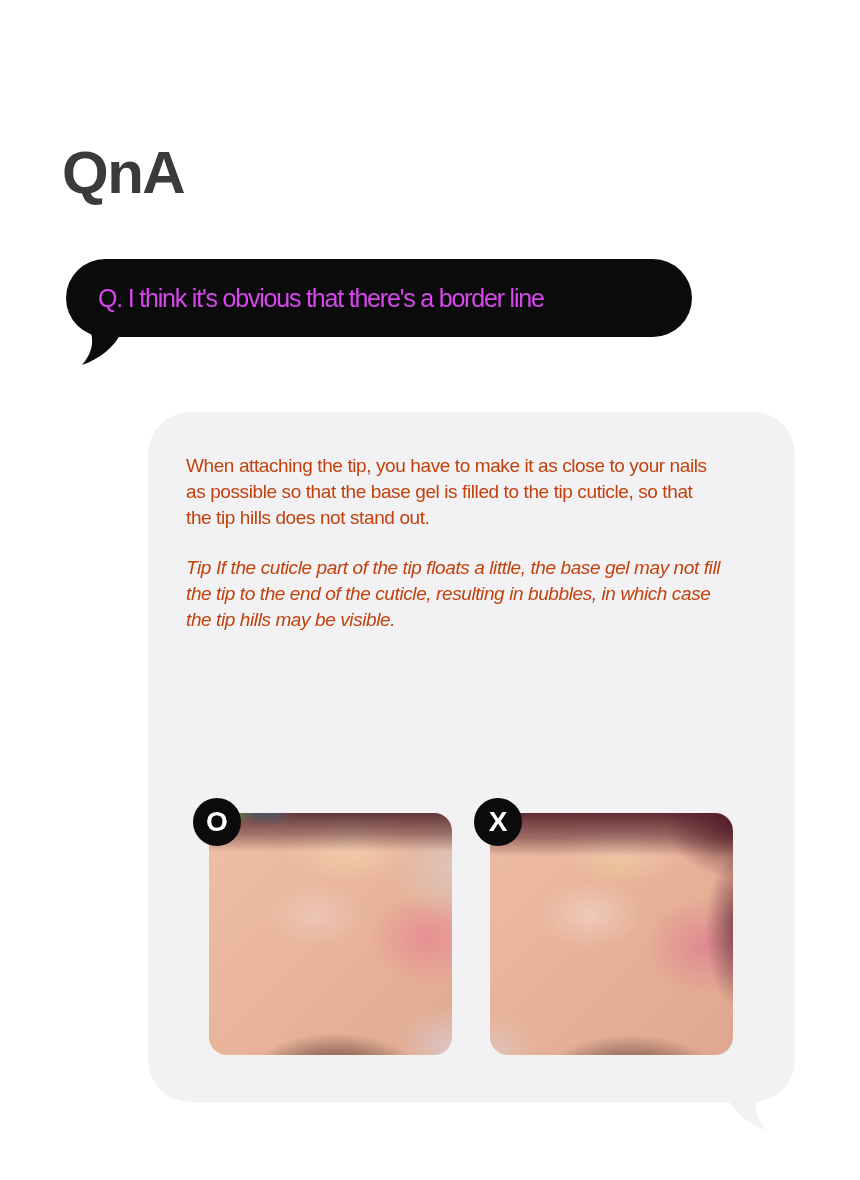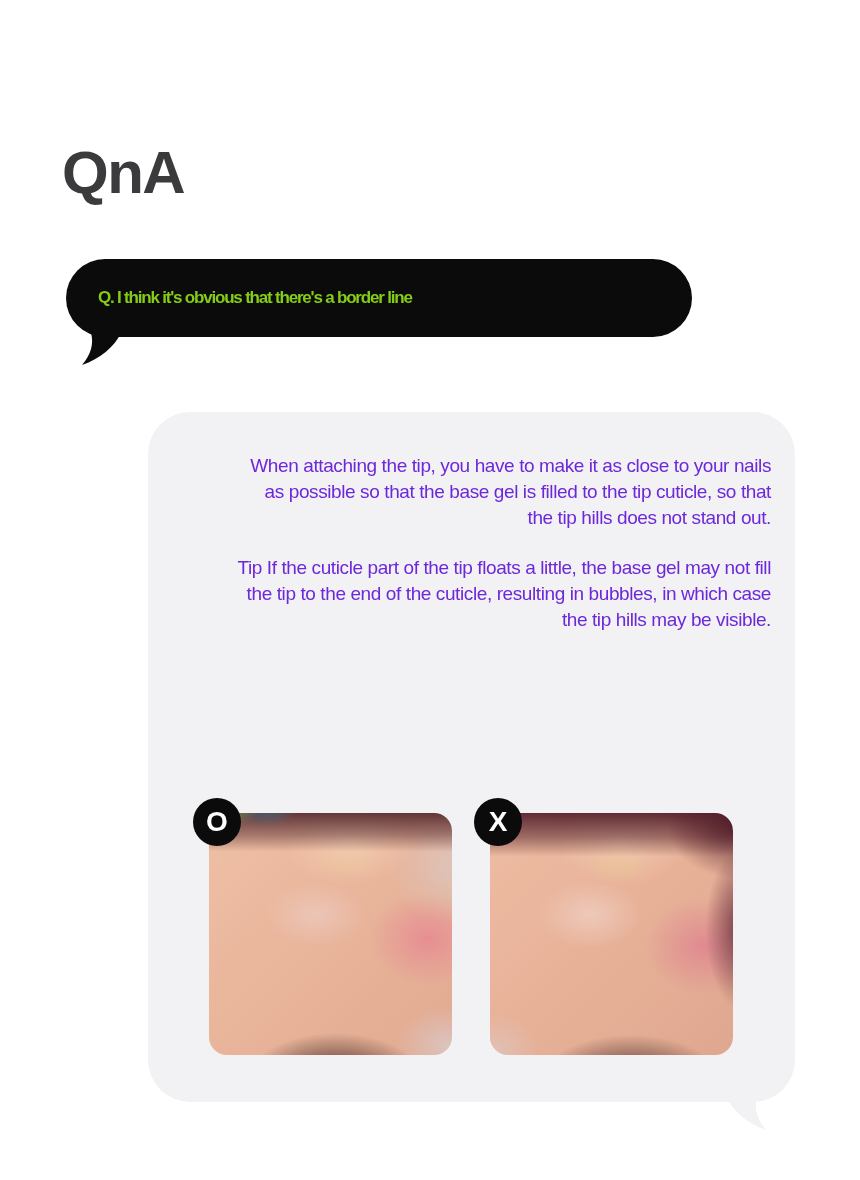--- a/index.html
+++ b/index.html
@@ -11,36 +11,35 @@
   .page-title{
     position:absolute;left:62px;top:126px;margin:0;
     font-size:60px;font-weight:700;letter-spacing:-1.5px;color:#3b3b3d;line-height:1;
   }
   .q-bubble{
     position:absolute;left:66px;top:242px;width:626px;height:78px;
     background:#0b0b0b;border-radius:39px;
     display:flex;align-items:center;padding-left:32px;
   }
   .q-bubble .q-text{
-    color:#84cc16;font-size:17px;font-weight:700;letter-spacing:-1.2px;white-space:nowrap;
+    color:#d946ef;font-size:25px;font-weight:400;letter-spacing:-1.2px;white-space:nowrap;
   }
   .q-tail{position:absolute;left:16px;top:74px;width:44px;height:33px;}
   .a-card{
     position:absolute;left:148px;top:395px;width:647px;height:690px;
     background:#f2f2f4;border-radius:42px;
   }
   .a-tail{position:absolute;left:572px;top:686px;width:46px;height:33px;}
   .a-card p{
     position:absolute;left:38px;margin:0;width:585px;
-    font-size:19px;line-height:26px;letter-spacing:-0.4px;color:#6d28d9;
+    font-size:19px;line-height:26px;letter-spacing:-0.4px;color:#c2410c;
     white-space:pre-line;
-    text-align:right;
   }
   .para-1{top:41px;}
-  .para-2{top:143px;}
+  .para-2{top:143px;font-style:italic;}
   .para-3{top:245px;}
   .example{position:absolute;top:386px;width:259px;height:257px;}
   .example-o{left:45px;}
   .example-x{left:326px;}
   .badge{
     position:absolute;left:0;top:0;width:48px;height:48px;border-radius:50%;
     background:#0b0b0b;z-index:2;
     display:flex;align-items:center;justify-content:center;
     color:#ffffff;font-size:28px;font-weight:700;
   }

